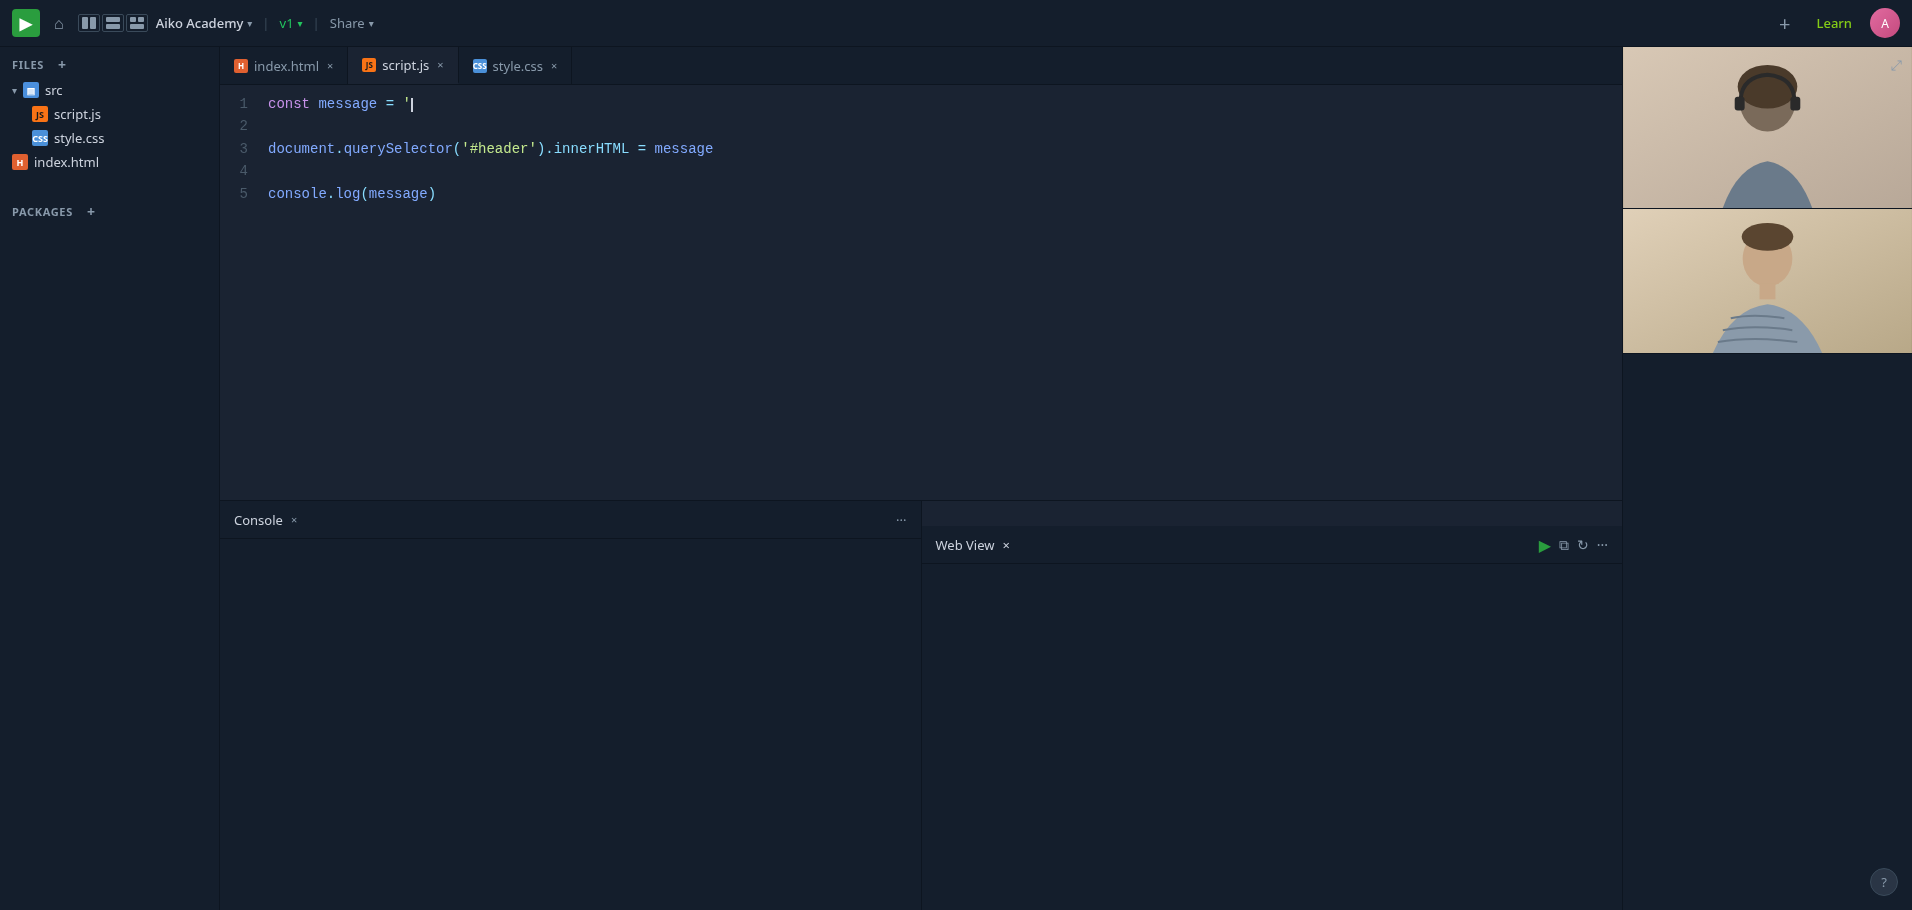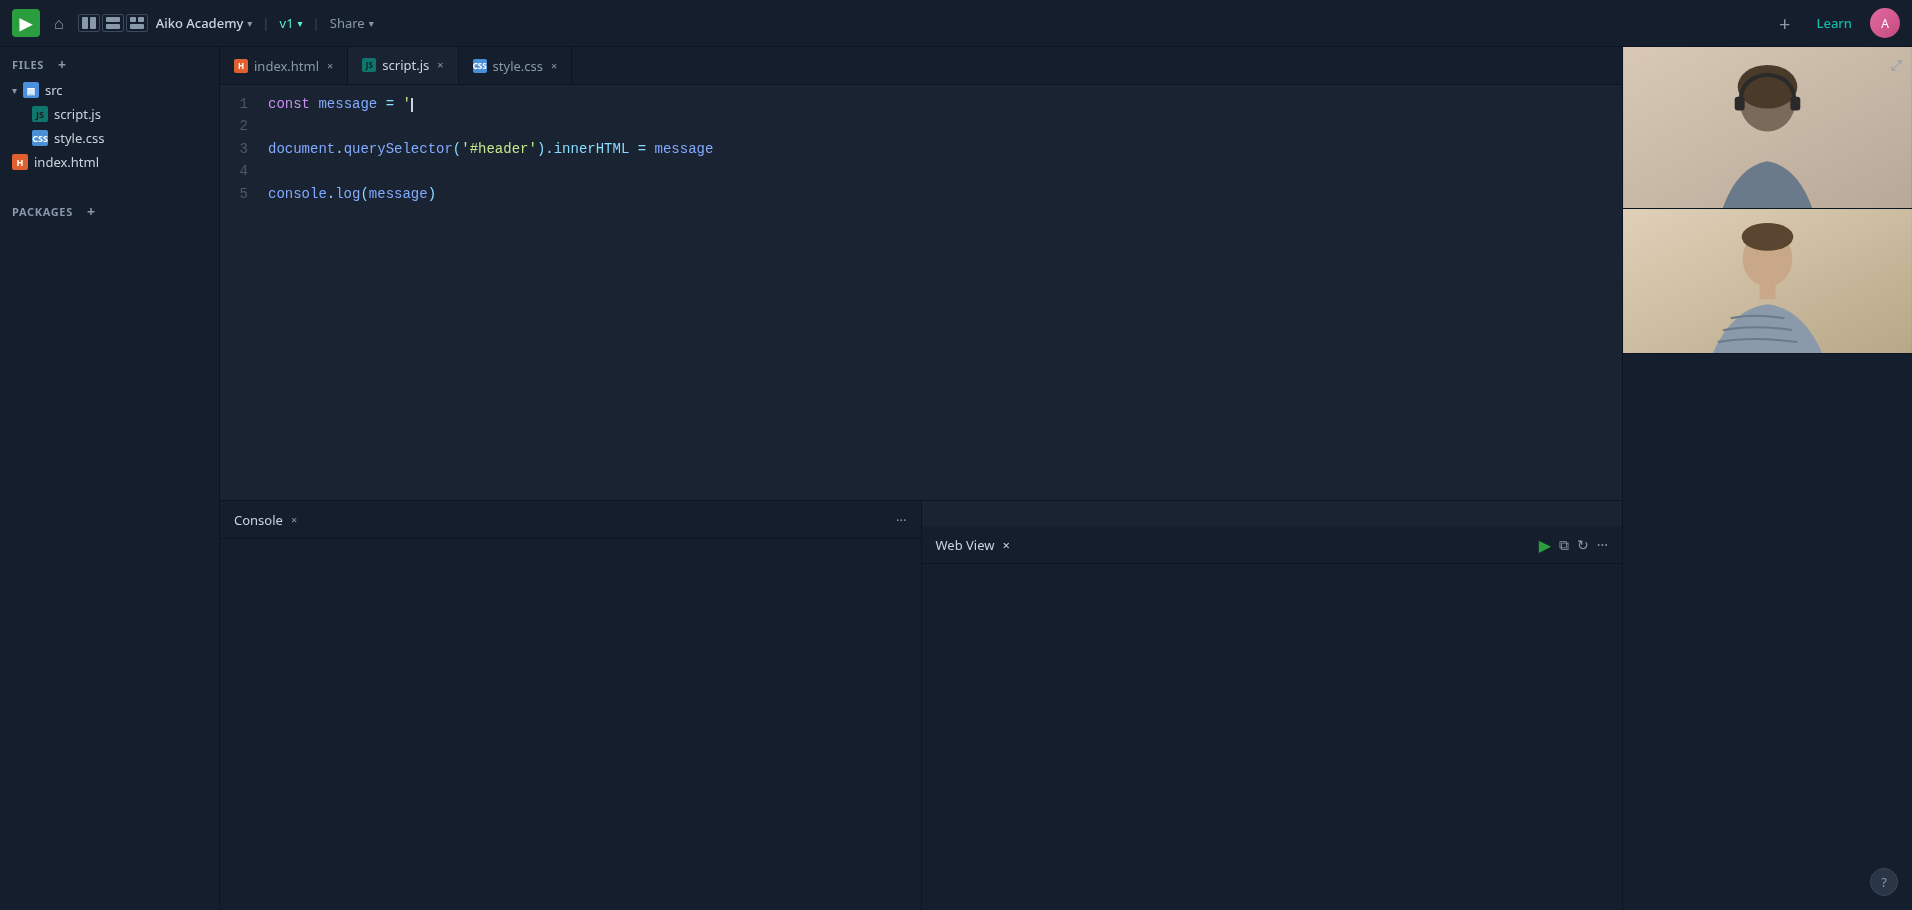--- a/index.html
+++ b/index.html
@@ -70,39 +70,39 @@
       cursor: pointer;
     }
     .topbar-divider {
       color: #3a4a5a;
       margin: 0 2px;
     }
     .topbar-version {
       display: flex;
       align-items: center;
       gap: 4px;
-      color: #5eead4;
+      color: #22c55e;
       cursor: pointer;
     }
     .topbar-share {
       display: flex;
       align-items: center;
       gap: 4px;
       color: #8899aa;
       cursor: pointer;
     }
     .topbar-spacer { flex: 1; }
     .topbar-plus {
       font-size: 20px;
       color: #8899aa;
       cursor: pointer;
       padding: 0 8px;
     }
     .topbar-learn {
-      color: #14b8a6;
+      color: #84cc16;
       font-weight: 500;
       cursor: pointer;
       padding: 4px 10px;
     }
     .topbar-avatar {
       width: 30px;
       height: 30px;
       border-radius: 50%;
       background: linear-gradient(135deg, #e26ba0 0%, #c44a7e 100%);
       display: flex;
@@ -172,21 +172,21 @@
       display: flex;
       align-items: center;
       gap: 6px;
       padding: 3px 12px 3px 32px;
       cursor: pointer;
       color: #cdd3de;
     }
     .js-icon {
       width: 16px;
       height: 16px;
-      background: #0f766e;
+      background: #f97316;
       border-radius: 2px;
       font-size: 9px;
       font-weight: 700;
       display: flex;
       align-items: center;
       justify-content: center;
       color: #1a1a1a;
     }
     .css-icon {
       width: 16px;

